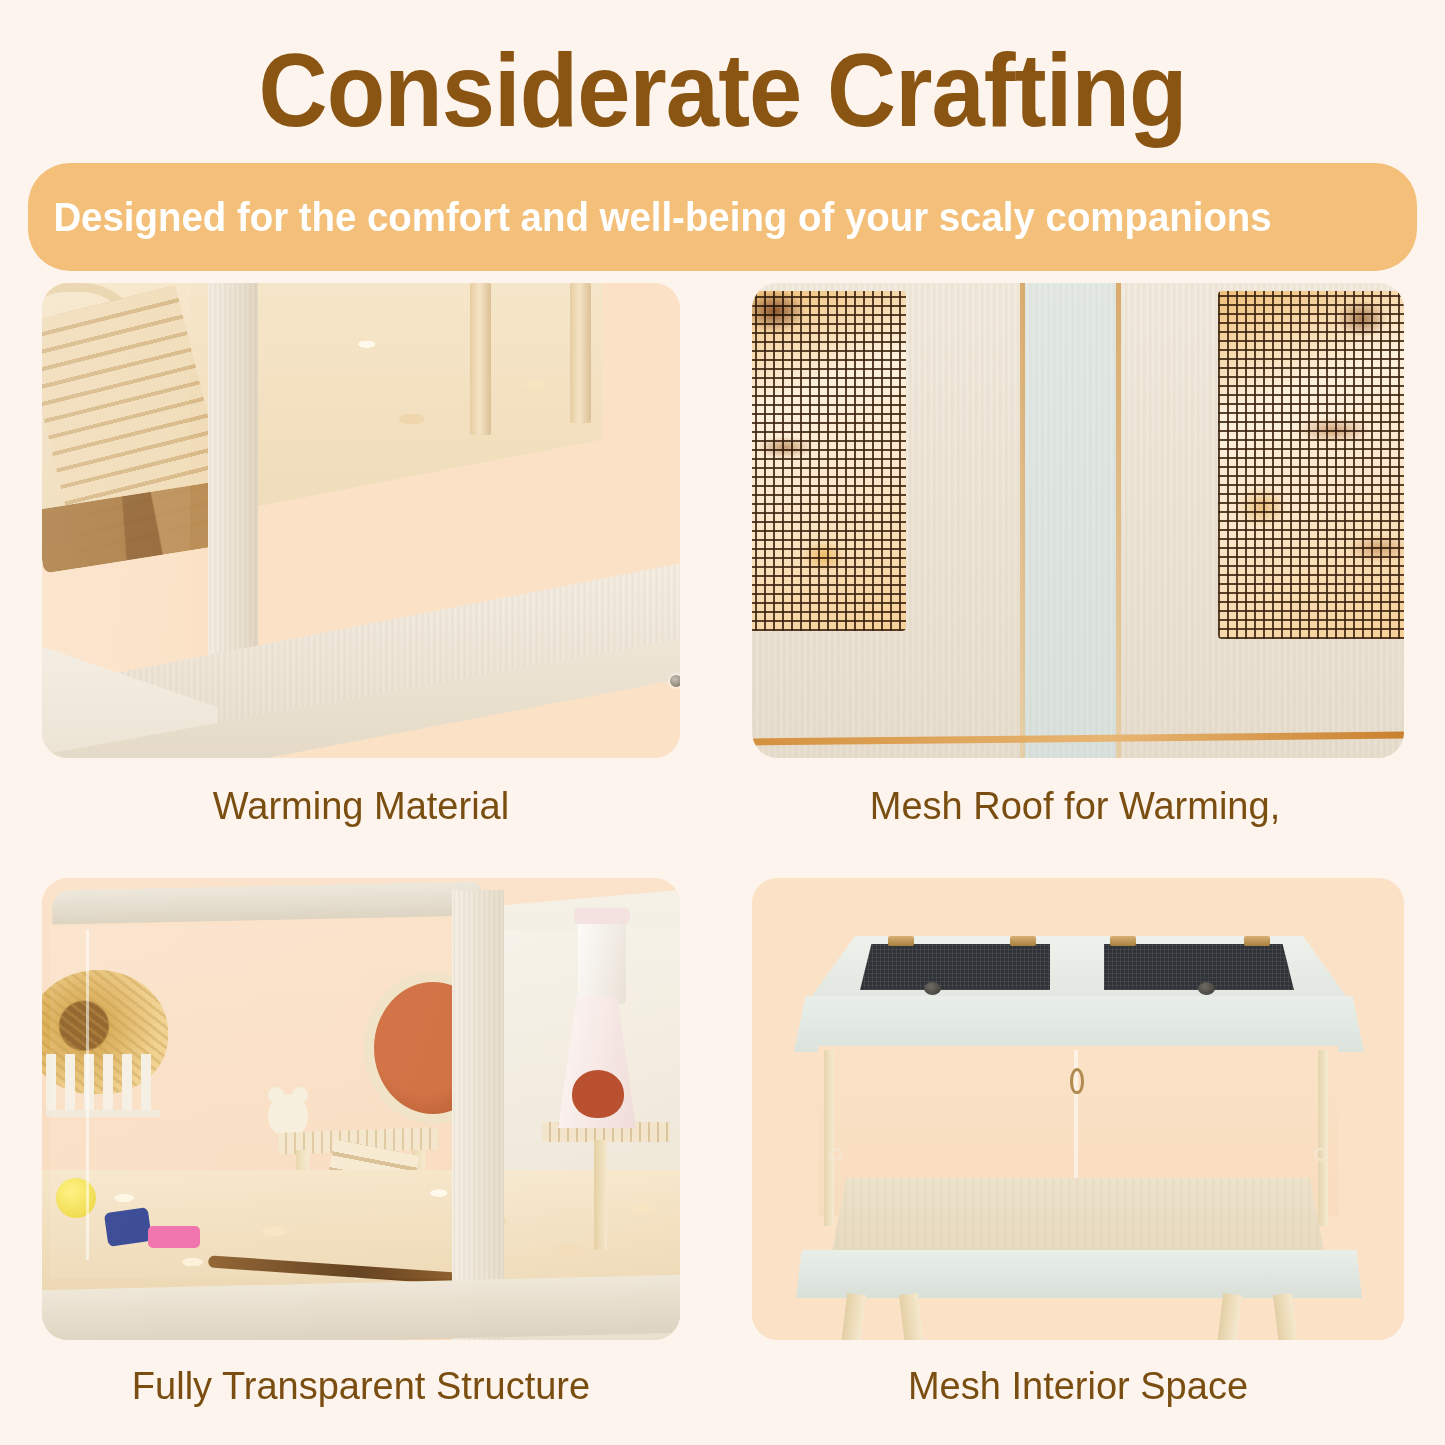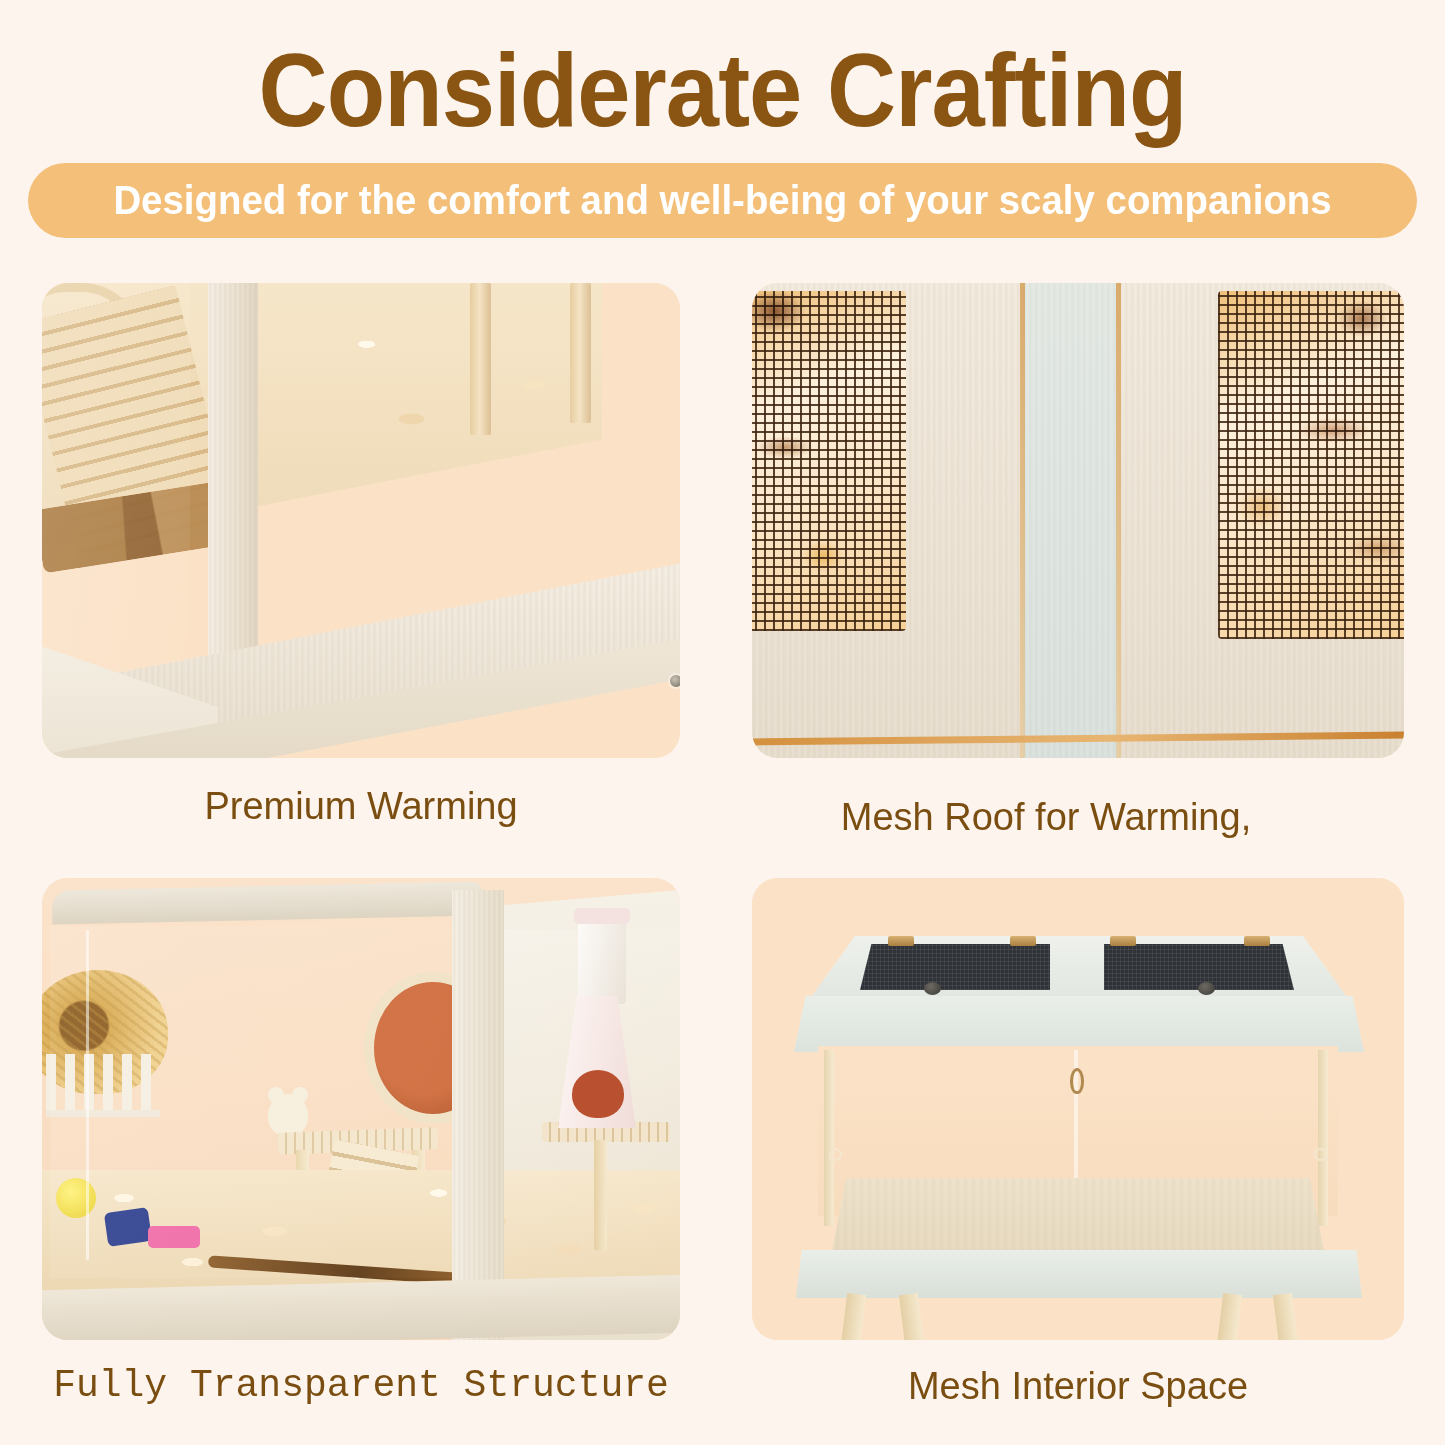--- a/index.html
+++ b/index.html
@@ -30,26 +30,25 @@
     transform: scaleX(0.92);
     transform-origin: center;
     white-space: nowrap;
   }
 
   .subtitle-pill {
     position: absolute;
     top: 163px;
     left: 28px;
     width: 1389px;
-    height: 75px;
+    height: 108px;
     background: #f3bf79;
     border-radius: 42px;
     display: flex;
     align-items: center;
-    justify-content: center;
   }
   .subtitle-text {
     font-size: 40px;
     font-weight: bold;
     color: #ffffff;
     white-space: nowrap;
     transform: scaleX(0.96);
   }
 
   
@@ -66,22 +65,22 @@
 
   .caption {
     position: absolute;
     text-align: center;
     color: #7a4e11;
     font-size: 38px;
     line-height: 48px;
     font-weight: normal;
   }
   #cap-tl { left: 42px;  top: 782px;  width: 638px; }
-  #cap-tr { left: 701px; top: 782px;  width: 690px; margin-top: 11px; }
-  #cap-bl { left: 42px;  top: 1362px; width: 638px; font-family: Liberation Mono, monospace; }
+  #cap-tr { left: 730px; top: 782px;  width: 690px; }
+  #cap-bl { left: 42px;  top: 1362px; width: 638px; }
   #cap-br { left: 752px; top: 1362px; width: 652px; }
   .caption .line2 { display: block; }
 
   
   .photo { position: absolute; inset: 0; }
   .wood {
     background:
       repeating-linear-gradient(90deg,
         rgba(255,255,255,0.00) 0px,
         rgba(165,140,105,0.11) 2px,
@@ -475,21 +474,21 @@
     <div id="tl-glass-left"></div>
     <div id="tl-frame-vert" class="wood"></div>
     <div id="tl-base-front"></div>
     <div id="tl-left-lower"></div>
     <div id="tl-base-bottom"></div>
 
     <div class="screw" id="tl-screw2"></div>
   </div>
 </div>
 <div class="caption" id="cap-tl">
-  <span>Premium Warming</span>
+  <span>Warming Material</span>
 </div>
 
 <div class="panel" id="panel-tr">
   <div class="photo">
     <div id="tr-board" class="wood"></div>
     <div class="tr-plank wood" id="tr-plank-center"></div>
     <div class="tr-seam" id="tr-seam1"></div>
     <div class="tr-seam" id="tr-seam2"></div>
     <div class="mesh-window" id="tr-mesh-l"></div>
     <div class="mesh-window" id="tr-mesh-r"></div>

